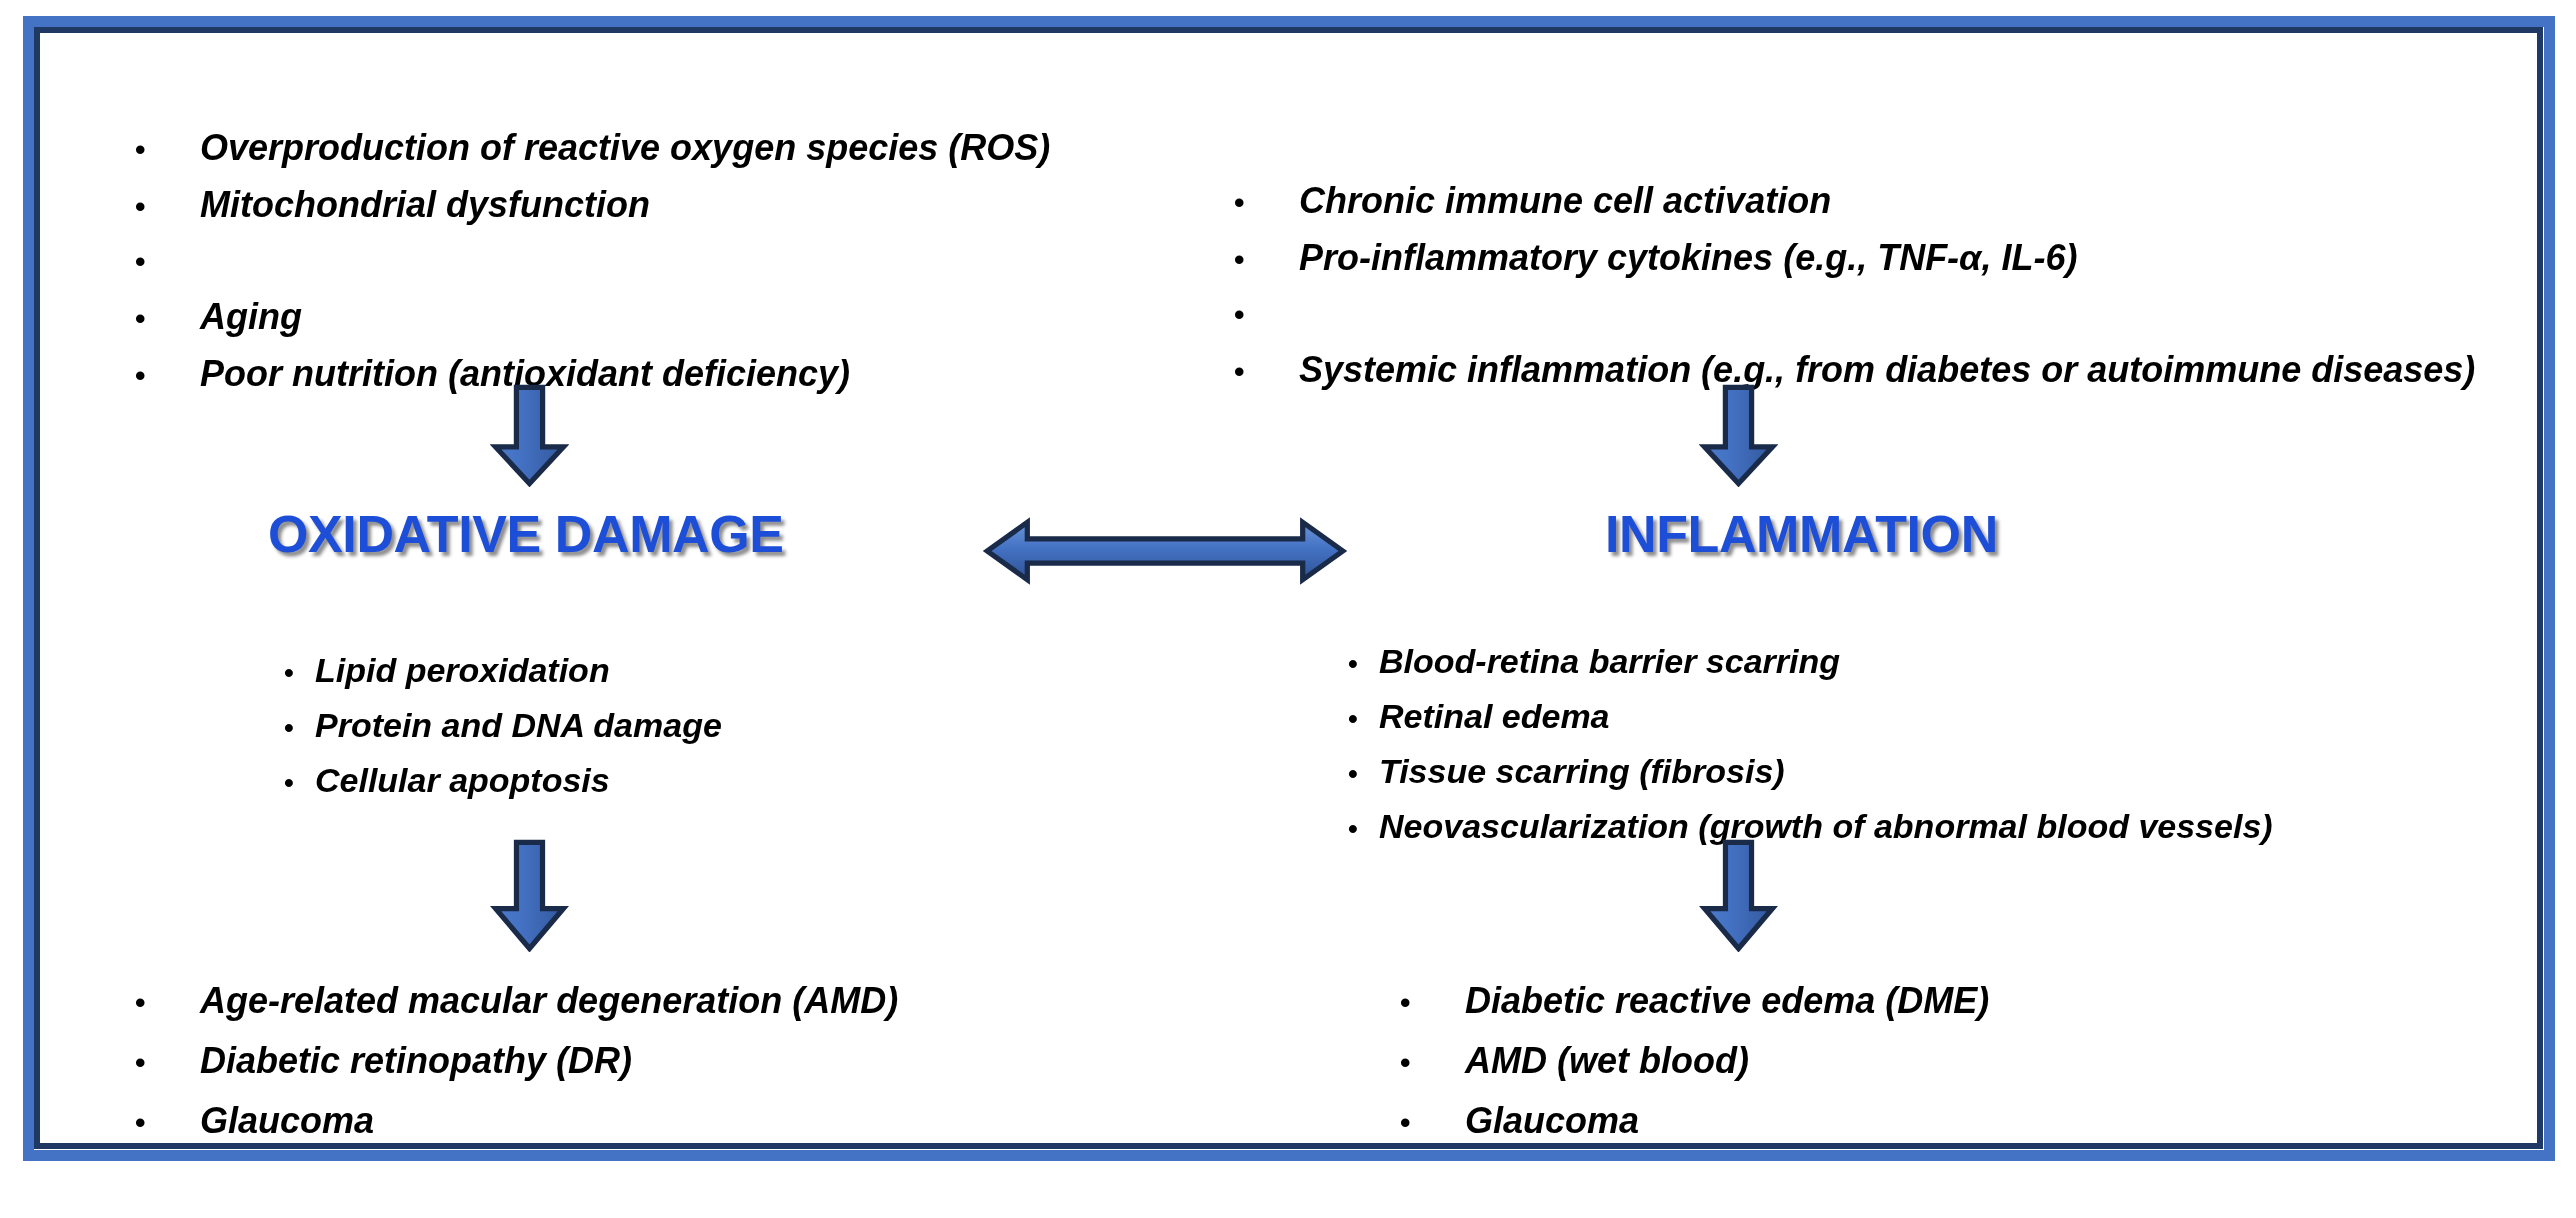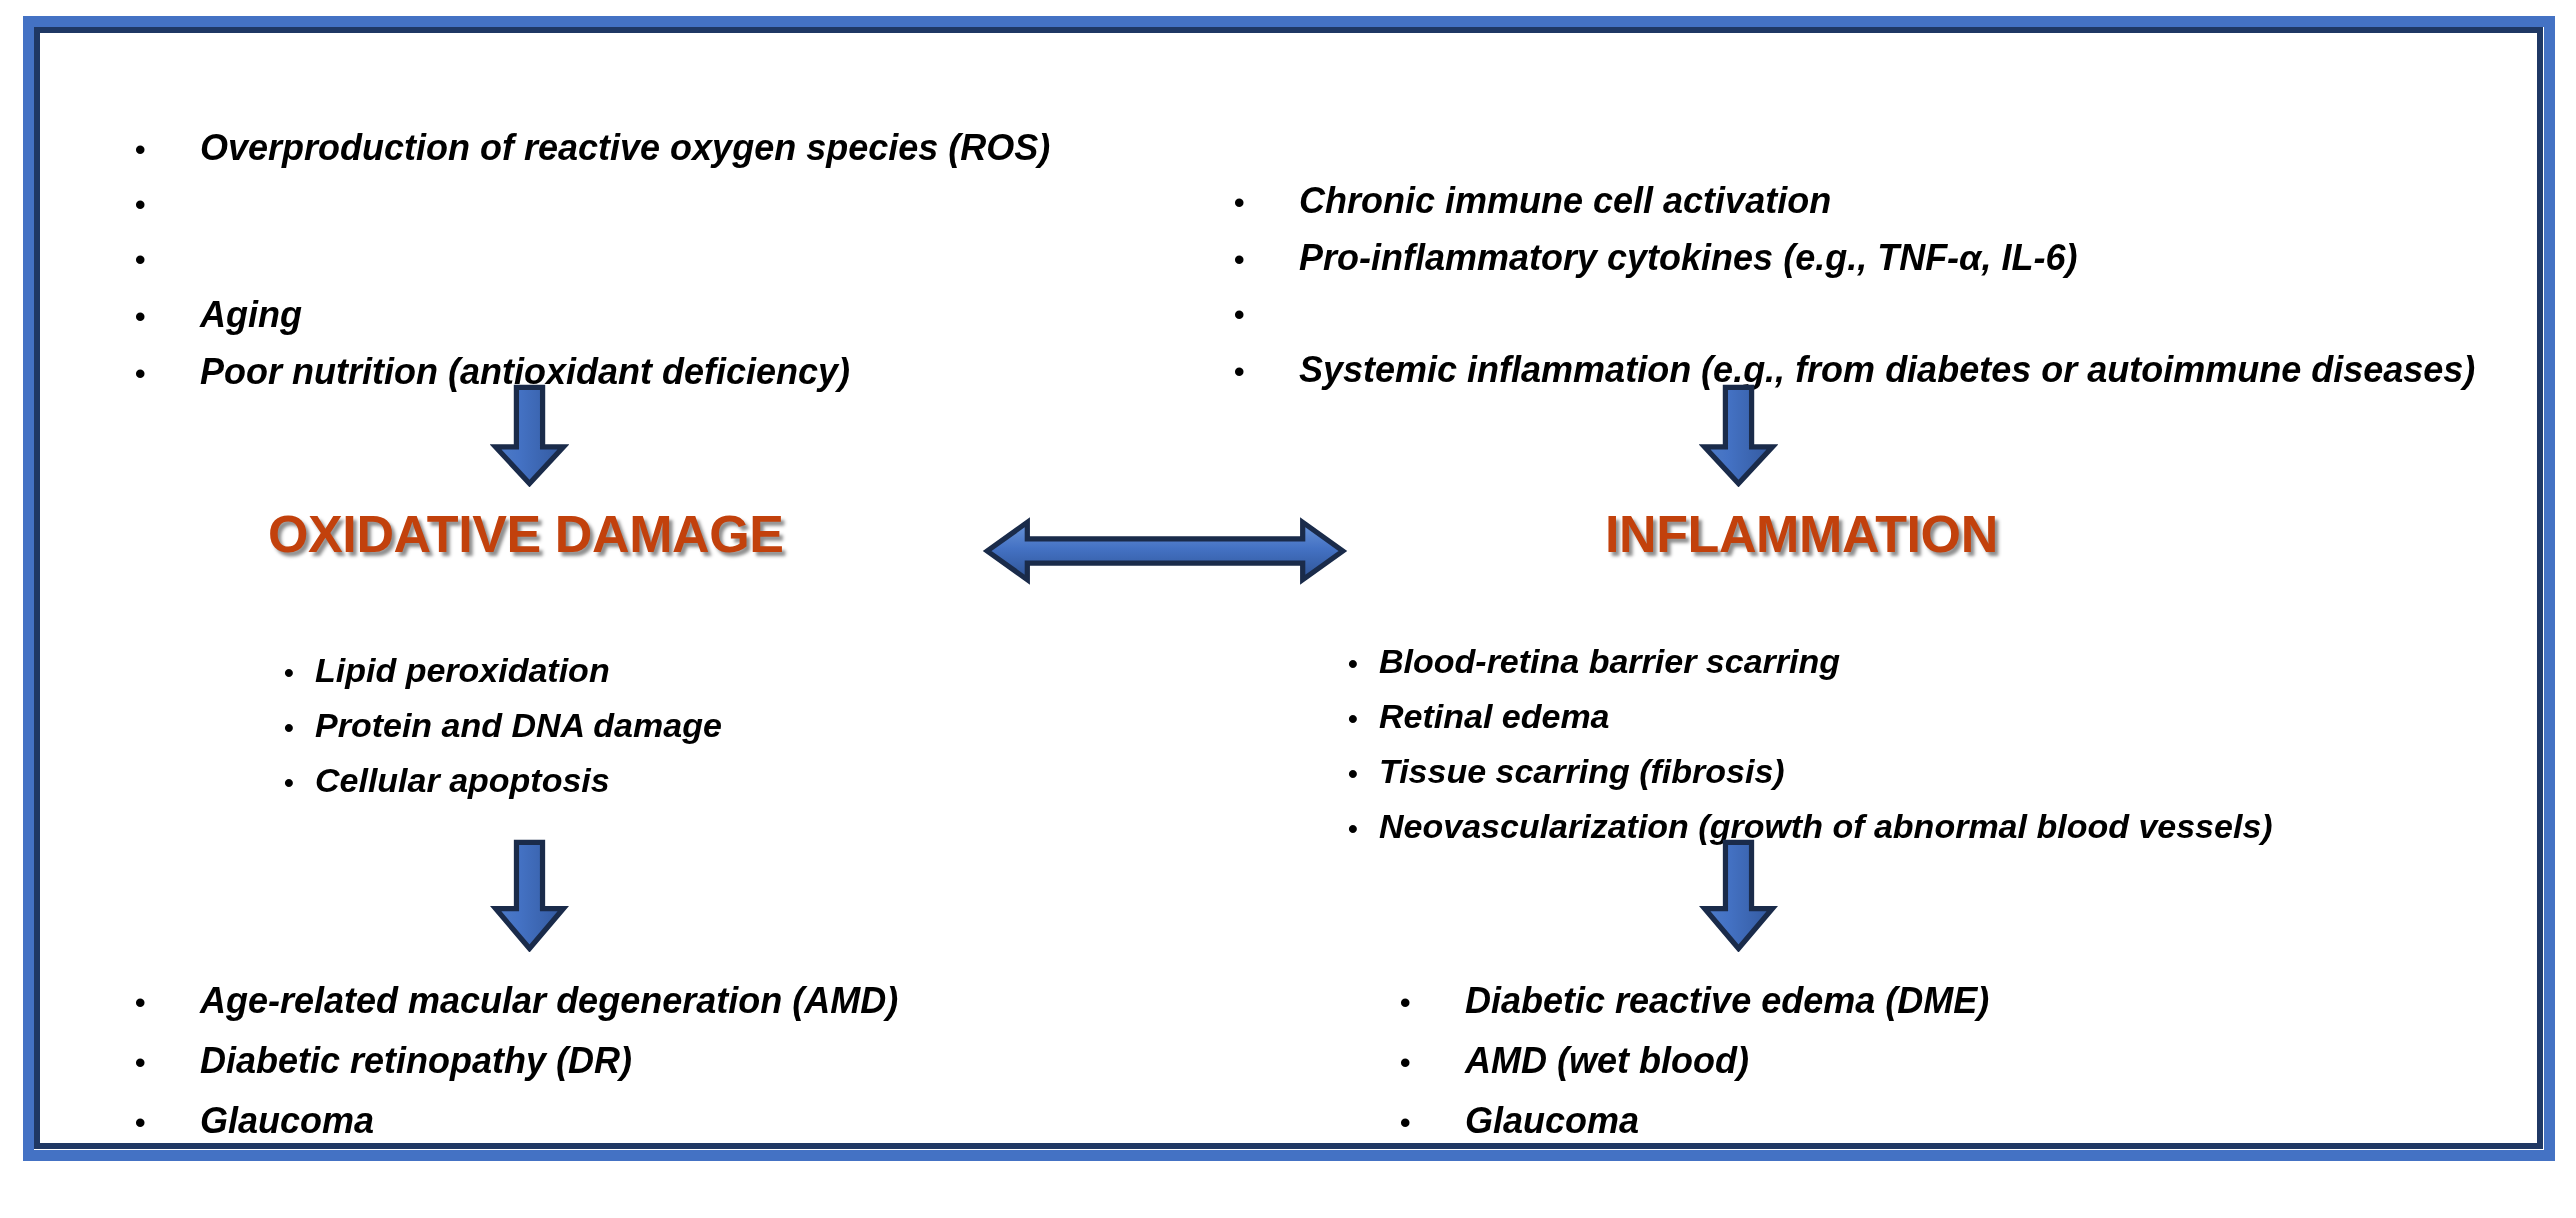--- a/index.html
+++ b/index.html
@@ -104,21 +104,21 @@
   #list-inflammation-effects { left: 1348px; top: 635px; }
   #list-oxidative-outcomes { left: 135px;  top: 972px; }
   #list-inflammation-outcomes { left: 1400px; top: 972px; }
 
   
   .heading {
     position: absolute;
     font-size: 52px;
     font-weight: bold;
     font-style: normal;
-    color: #c2410c;
+    color: #1d4ed8;
     letter-spacing: -0.4px;
     white-space: nowrap;
     text-shadow: 3.5px 3.5px 3.5px rgba(0,0,0,0.45);
   }
   #heading-oxidative-damage { left: 268px;  top: 504px; }
   #heading-inflammation { left: 1605px; top: 504px; }
 
   
   .arrow {
     position: absolute;
@@ -139,20 +139,21 @@
   <div class="frame-outer"></div>
   <div class="frame-inner"></div>
 
   <ul class="bullet-list list-main" id="list-oxidative-causes">
       <li>
         <span class="bullet">•</span>
         <span class="txt">Overproduction of reactive oxygen species (ROS)</span>
       </li>
       <li>
         <span class="bullet">•</span>
+        <span class="txt">Mitochondrial dysfunction</span>
       </li>
       <li>
         <span class="bullet">•</span>
       </li>
       <li>
         <span class="bullet">•</span>
         <span class="txt">Aging</span>
       </li>
       <li>
         <span class="bullet">•</span>

